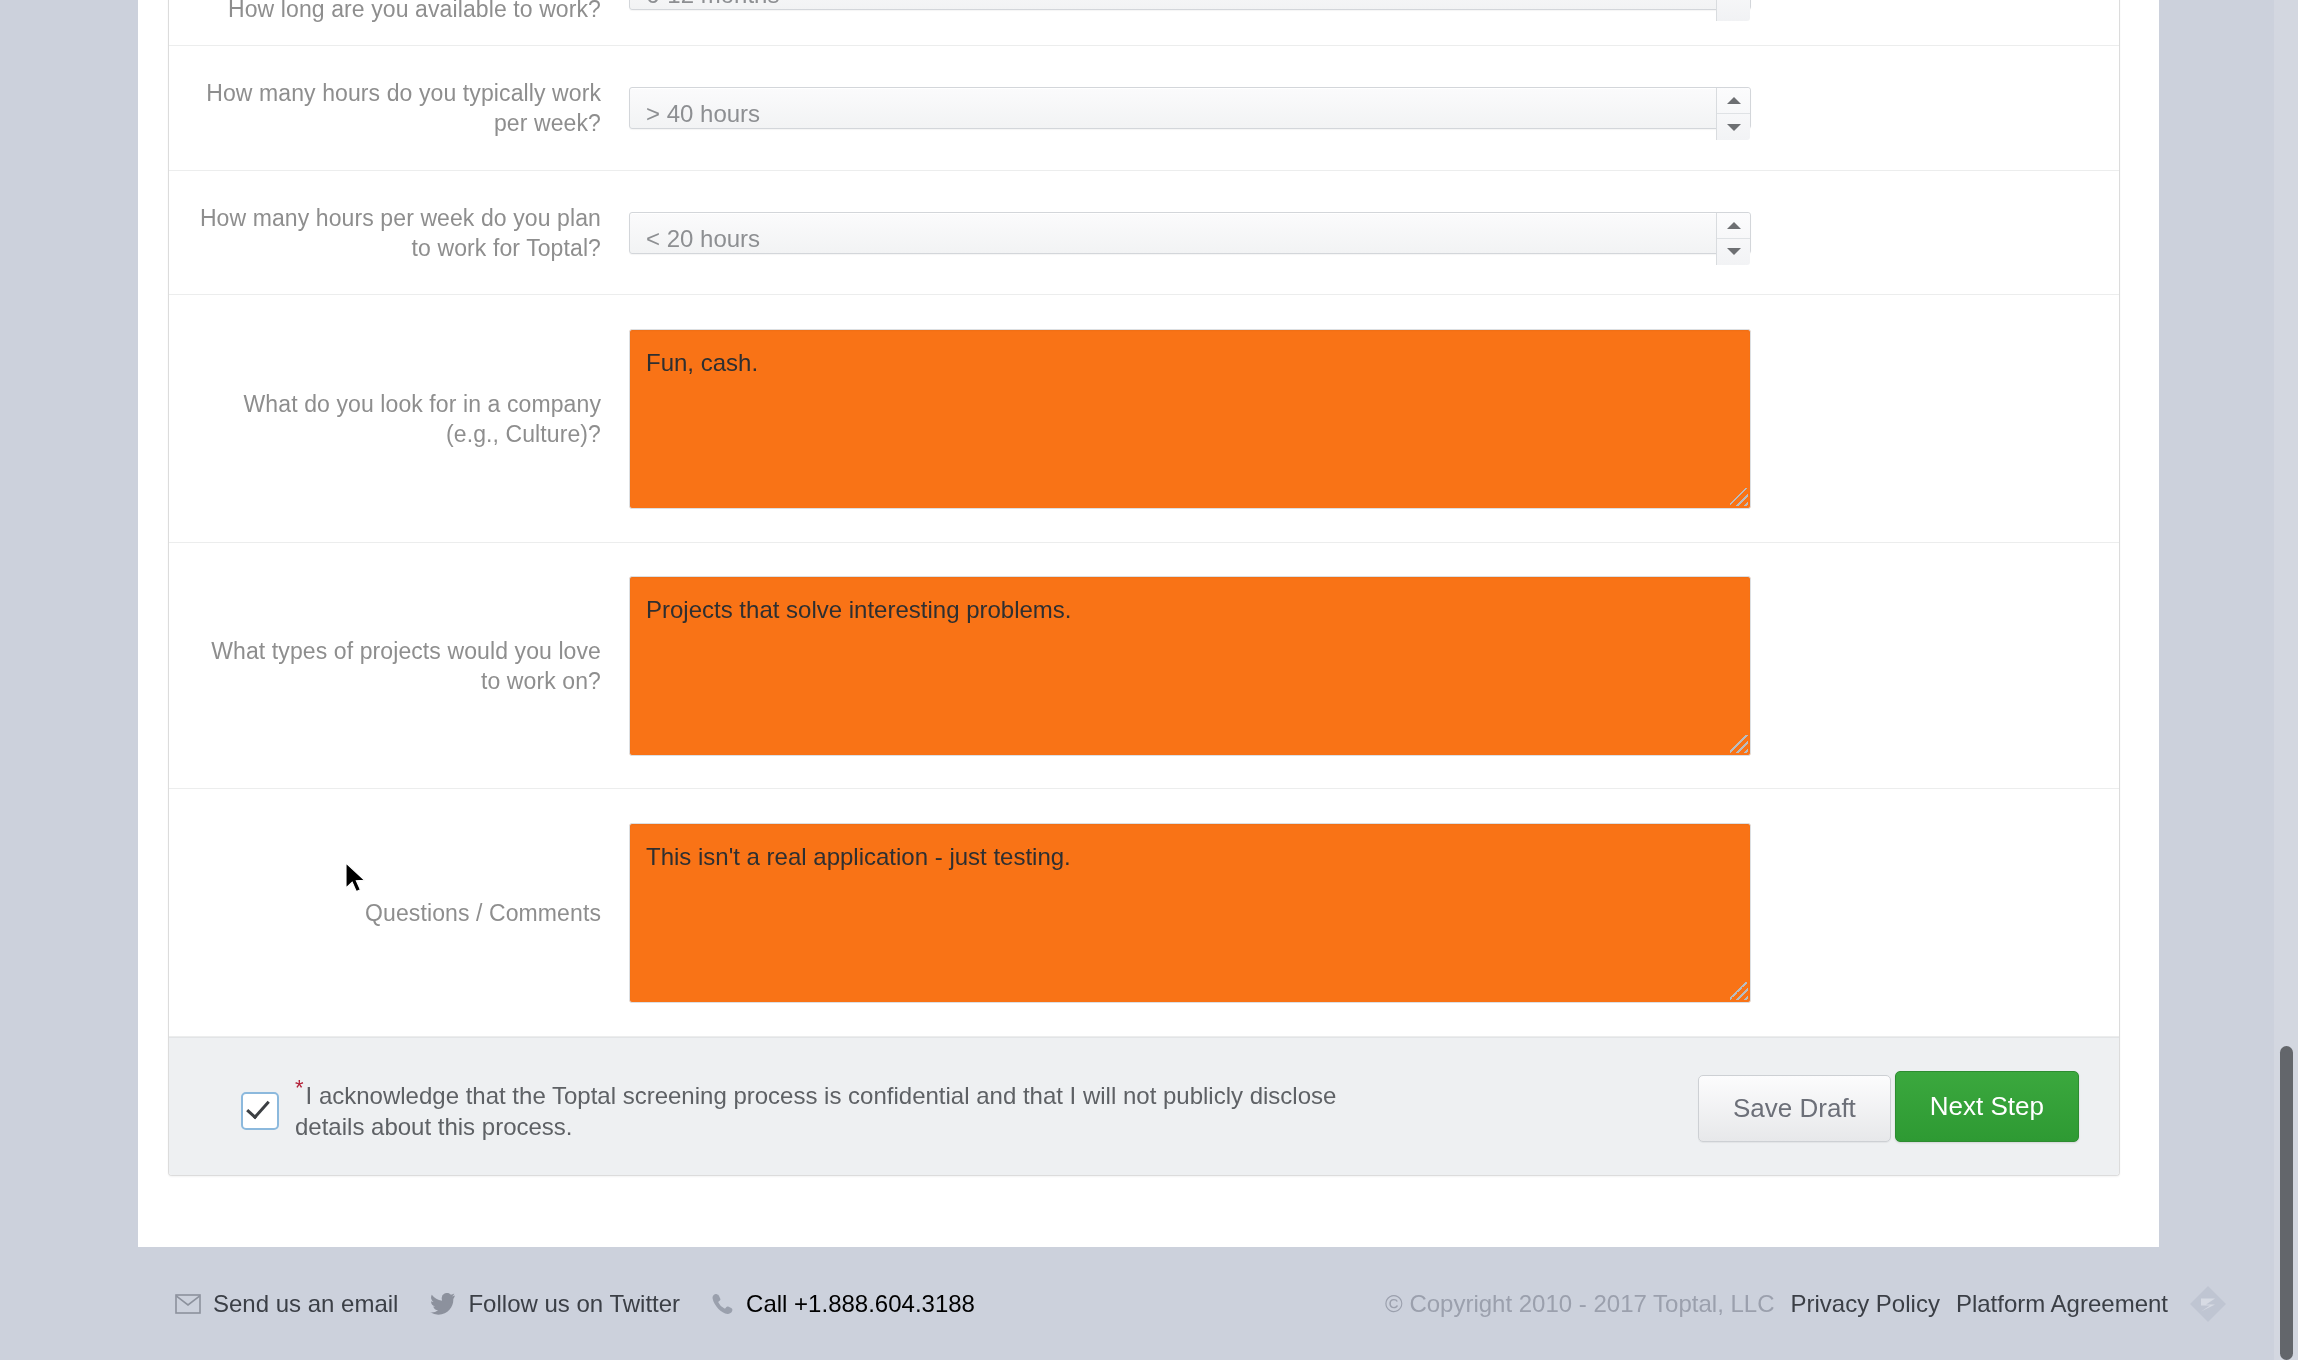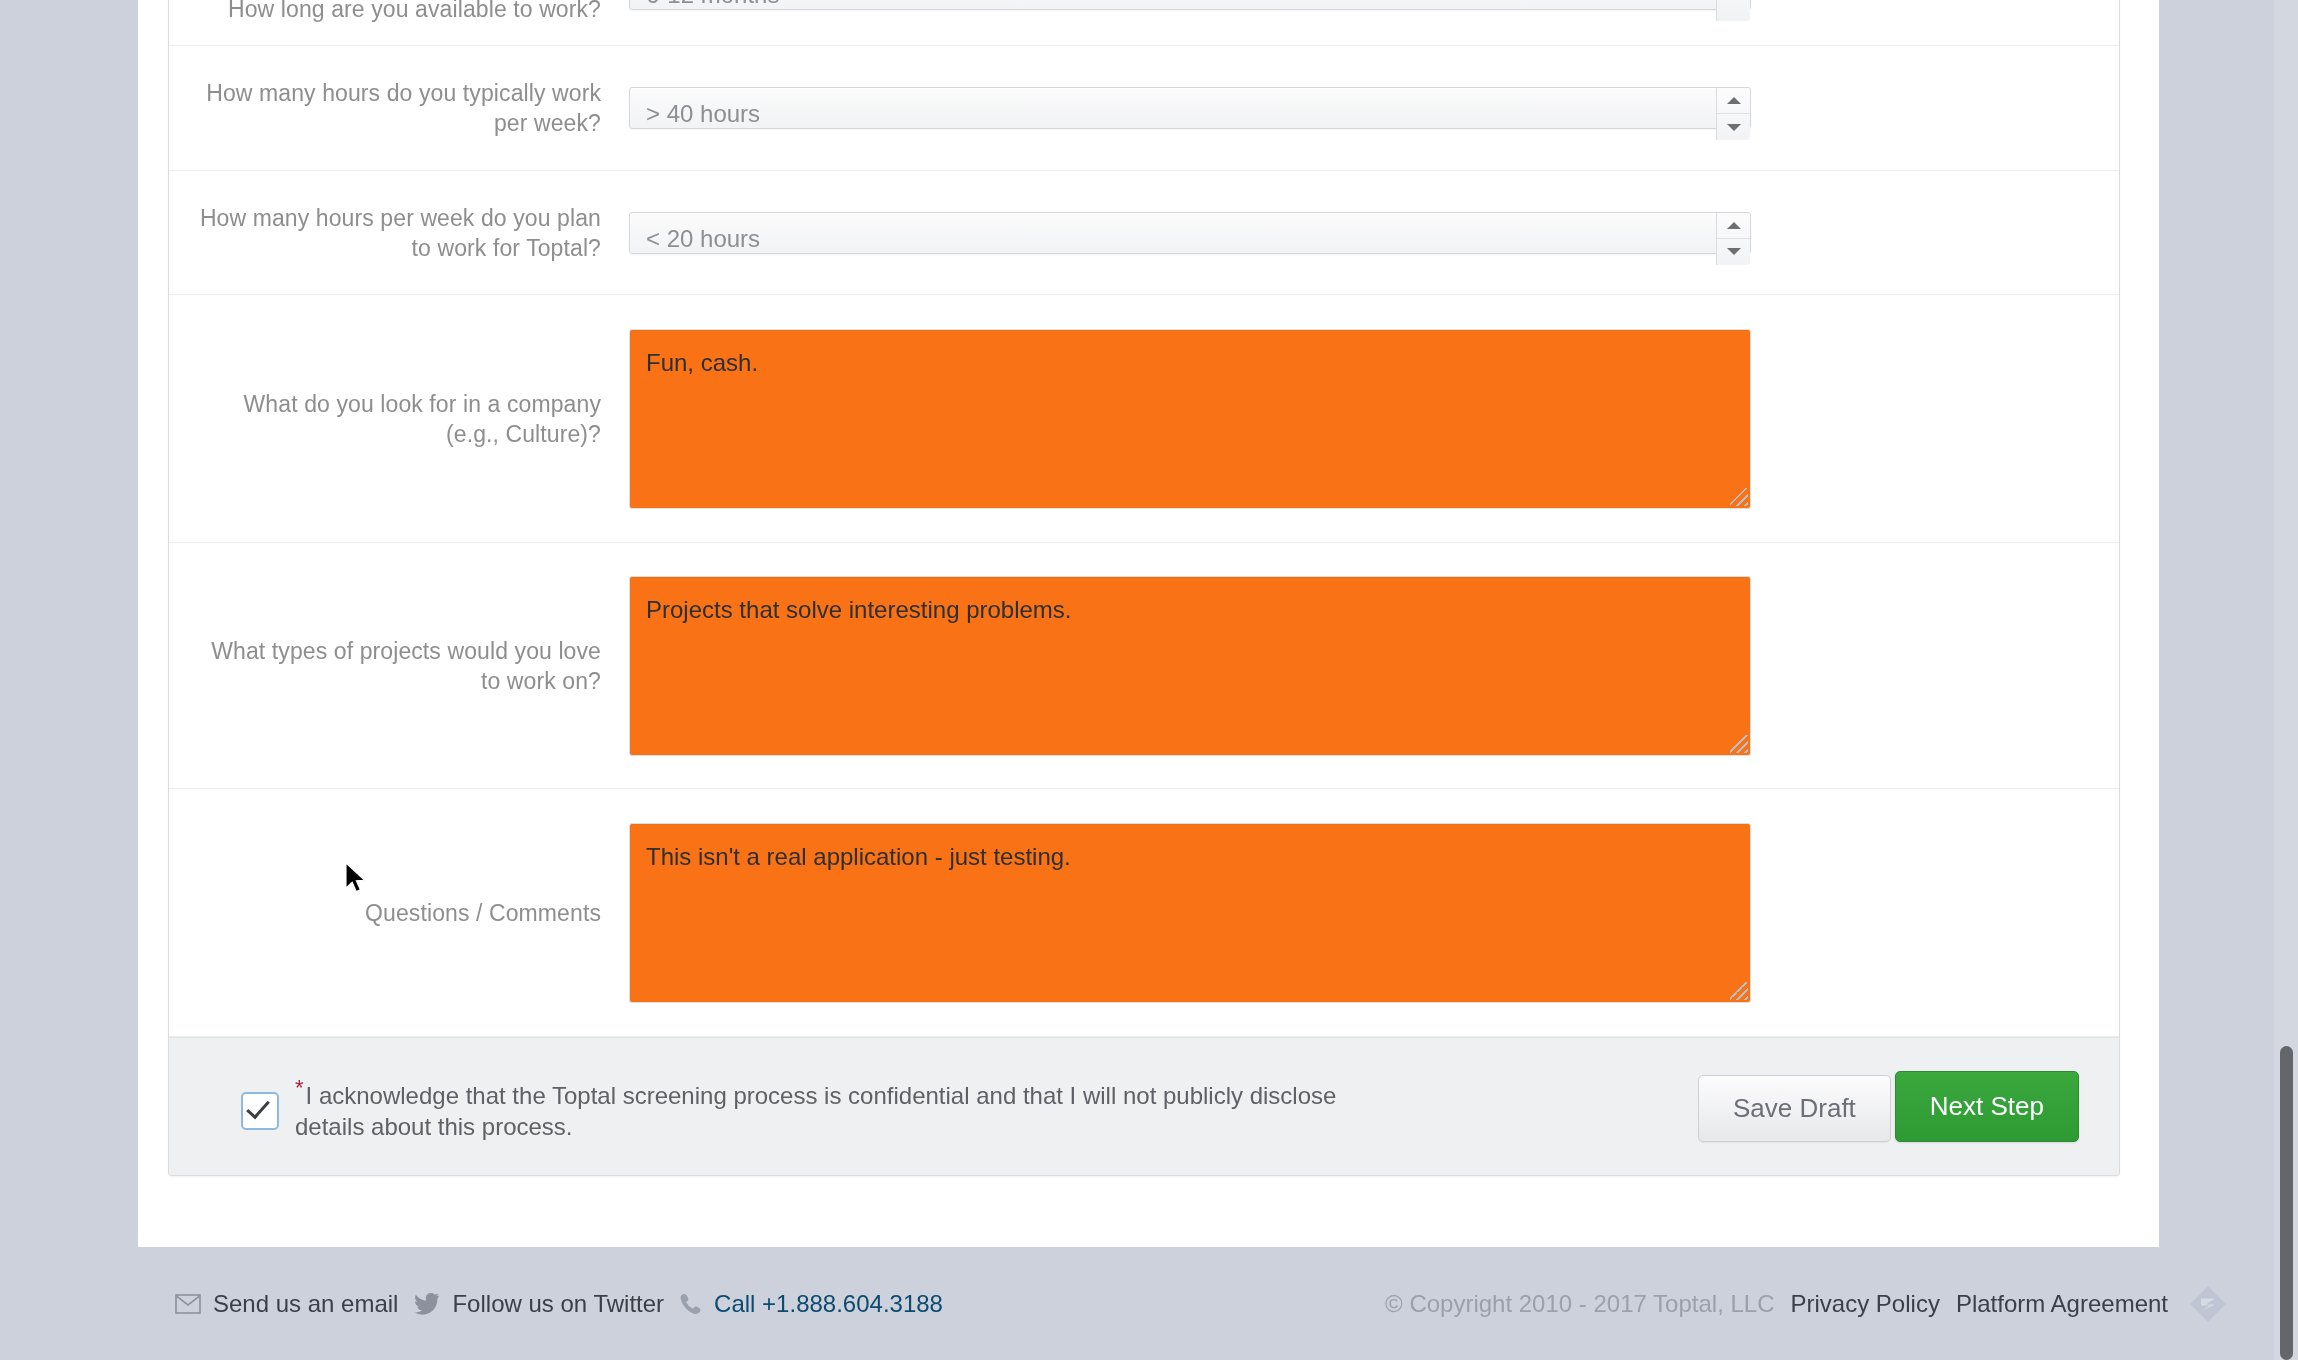--- a/index.html
+++ b/index.html
@@ -229,29 +229,29 @@
     position: relative;
     height: 100%;
     display: flex;
     align-items: center;
   }
   .footer-left {
     position: absolute;
     left: 168px;
     display: flex;
     align-items: center;
-    gap: 16px;
+    gap: 32px;
     padding-left: 7px;
   }
   .f-item {
     display: flex; align-items: center; gap: 12px;
     font-size: 24px; color: #3b3f46;
     white-space: nowrap;
   }
-  .f-item.muted { color: #0c4a6e; }
+  .f-item.muted { color: #000000; }
   .footer-right {
     position: absolute;
     right: 130px;
     display: flex;
     align-items: center;
     gap: 16px;
   }
   .f-copy { font-size: 24px; color: #9ba0ad; white-space: nowrap; }
   .f-link { font-size: 24px; color: #3b3f46; white-space: nowrap; cursor: pointer; }
   .logo-diamond {

